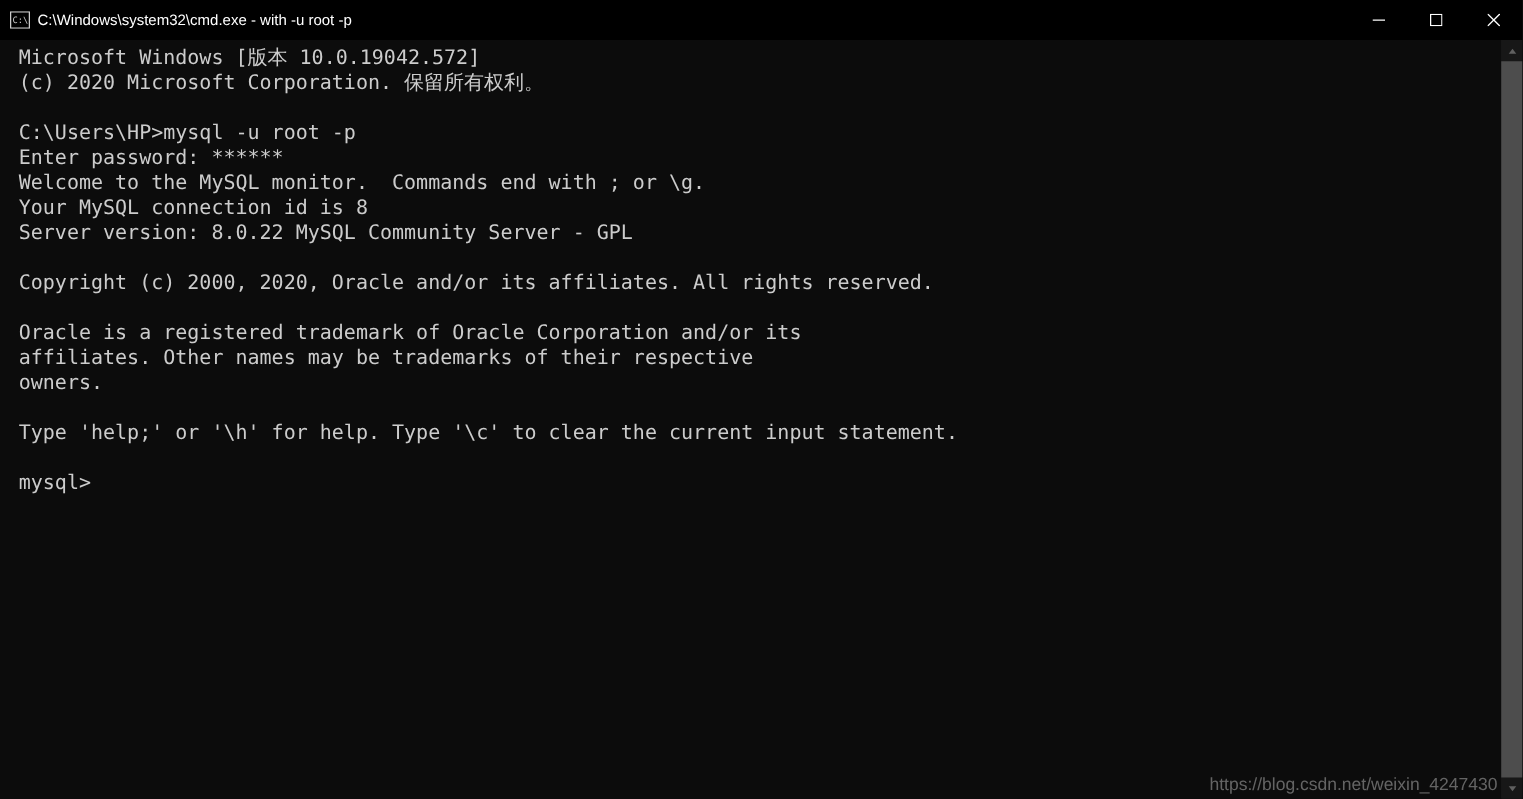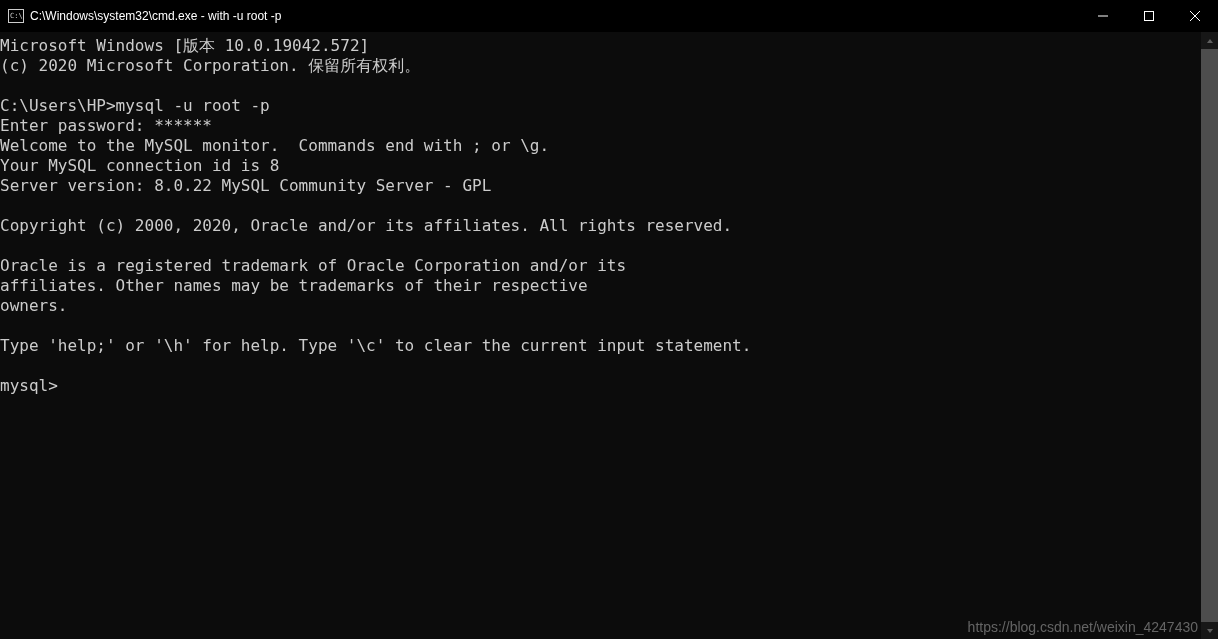--- a/index.html
+++ b/index.html
@@ -66,21 +66,21 @@
       fill: none;
     }
     .terminal-area {
       position: relative;
       height: calc(100% - 32px);
       background: #0c0c0c;
       display: flex;
     }
     .terminal-content {
       flex: 1;
-      padding: 4px 0 0 0;
+      padding: 4px 0 0 15px;
       color: #cccccc;
       font-size: 16px;
       line-height: 20px;
       white-space: pre;
       font-family: "NSimSun", "SimSun", Consolas, monospace;
       overflow: hidden;
     }
     .scrollbar {
       width: 17px;
       background: #171717;

